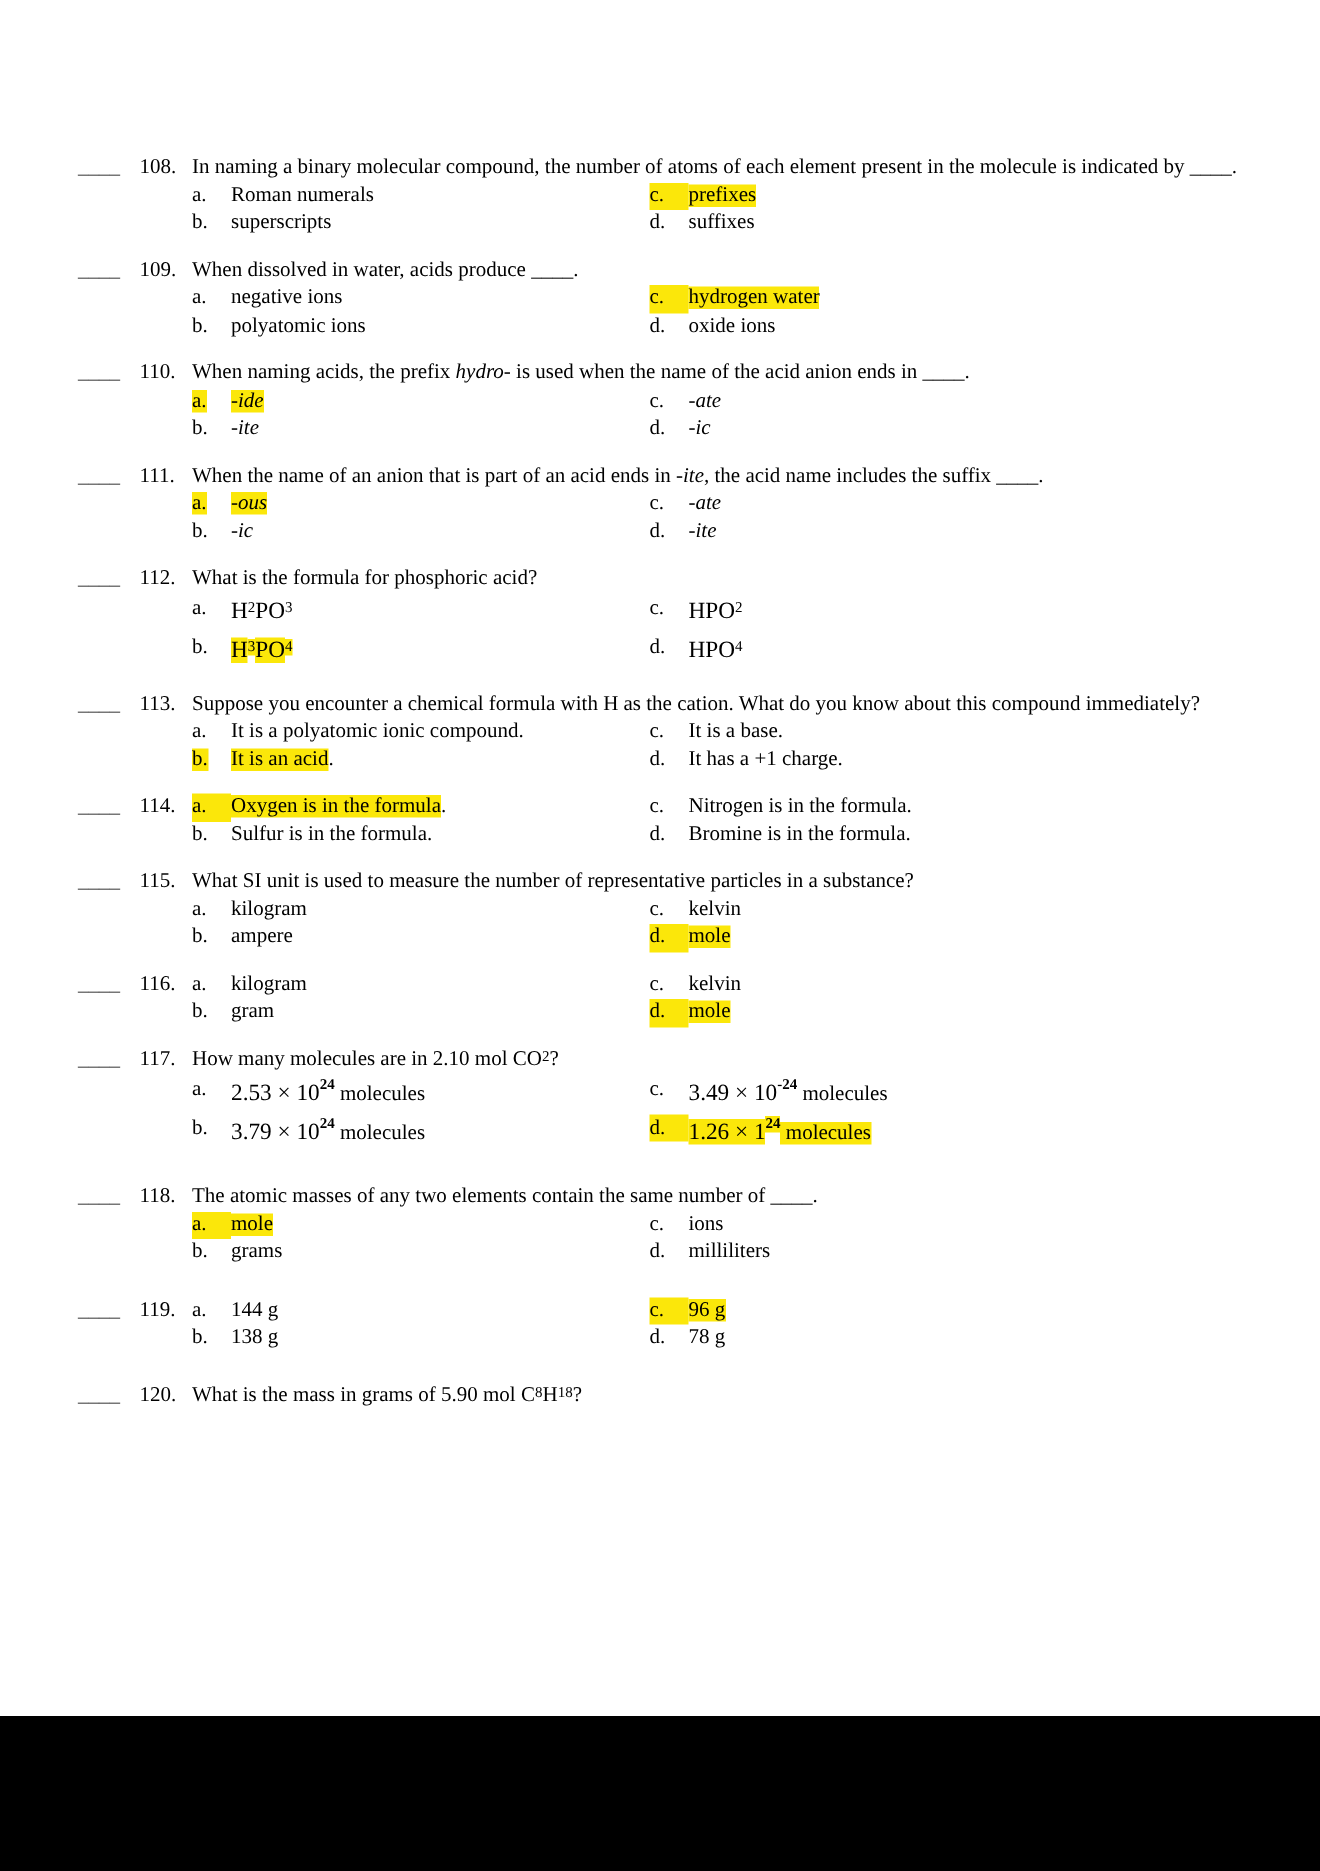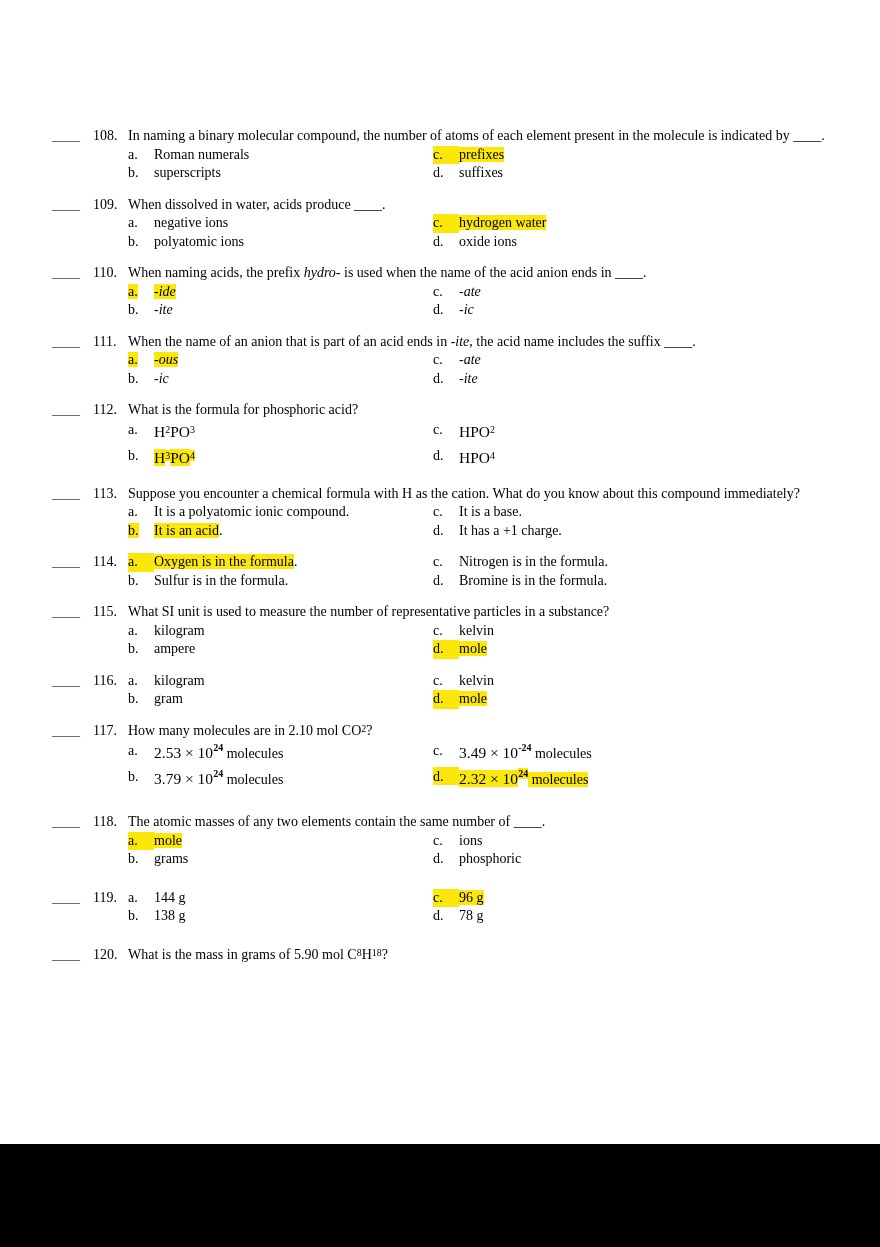--- a/index.html
+++ b/index.html
@@ -6,21 +6,21 @@
   body {
     width: 880px; height: 1247px;
     background: #fff;
     font-family: "Liberation Serif", "DejaVu Serif", serif;
     color: #000;
     overflow: hidden;
   }
   .page { position: relative; width: 880px; height: 1247px; background: var(--page, #fff); }
   .content {
     position: absolute; top: 103px; left: 52px; right: 15px;
-    font-size: 14px; line-height: 18.5px; margin-top: 24px;
+    font-size: 14px; line-height: 18.5px;
   }
   .question { display: flex; margin-bottom: 13px; }
   .question.gap-lg { margin-bottom: 20px; }
   .blank { flex: none; width: 41px; color: #3c3c3c; }
   .qnum { flex: none; width: 35px; }
   .qbody { flex: 1; max-width: 700px; }
   .options {
     display: grid;
     grid-template-columns: 305px 1fr;
     grid-template-rows: auto auto;
@@ -285,21 +285,21 @@
             <div class="opt fm-row">
               <span class="opt-letter"><span>b.</span></span>
               <span class="opt-text"><span class="fm-seg">3.79 × 10</span><span class="sup bd">24</span><span> molecules</span></span>
             </div>
             <div class="opt fm-row">
               <span class="opt-letter"><span>c.</span></span>
               <span class="opt-text"><span class="fm-seg">3.49 × 10</span><span class="sup bd">-24</span><span> molecules</span></span>
             </div>
             <div class="opt fm-row">
               <span class="opt-letter hl"><span>d.</span></span>
-              <span class="opt-text"><span class="hl fm-seg">2.32 × 10</span><span class="sup bd hl">24</span><span class="hl"> molecules</span></span>
+              <span class="opt-text"><span class="hl fm-seg">1.26 × 1</span><span class="sup bd hl">24</span><span class="hl"> molecules</span></span>
             </div>
           </div>
         </div>
       </div>
       <div class="question gap-lg">
         <span class="blank">____</span>
         <span class="qnum">118.</span>
         <div class="qbody">
           <div class="stem"><span>The atomic masses of any two elements contain the same number of ____.</span></div>
           <div class="options">
@@ -310,21 +310,21 @@
             <div class="opt">
               <span class="opt-letter"><span>b.</span></span>
               <span class="opt-text"><span>grams</span></span>
             </div>
             <div class="opt">
               <span class="opt-letter"><span>c.</span></span>
               <span class="opt-text"><span>ions</span></span>
             </div>
             <div class="opt">
               <span class="opt-letter"><span>d.</span></span>
-              <span class="opt-text"><span>phosphoric</span></span>
+              <span class="opt-text"><span>milliliters</span></span>
             </div>
           </div>
         </div>
       </div>
       <div class="question gap-lg">
         <span class="blank">____</span>
         <span class="qnum">119.</span>
         <div class="qbody">
           <div class="options">
             <div class="opt">

